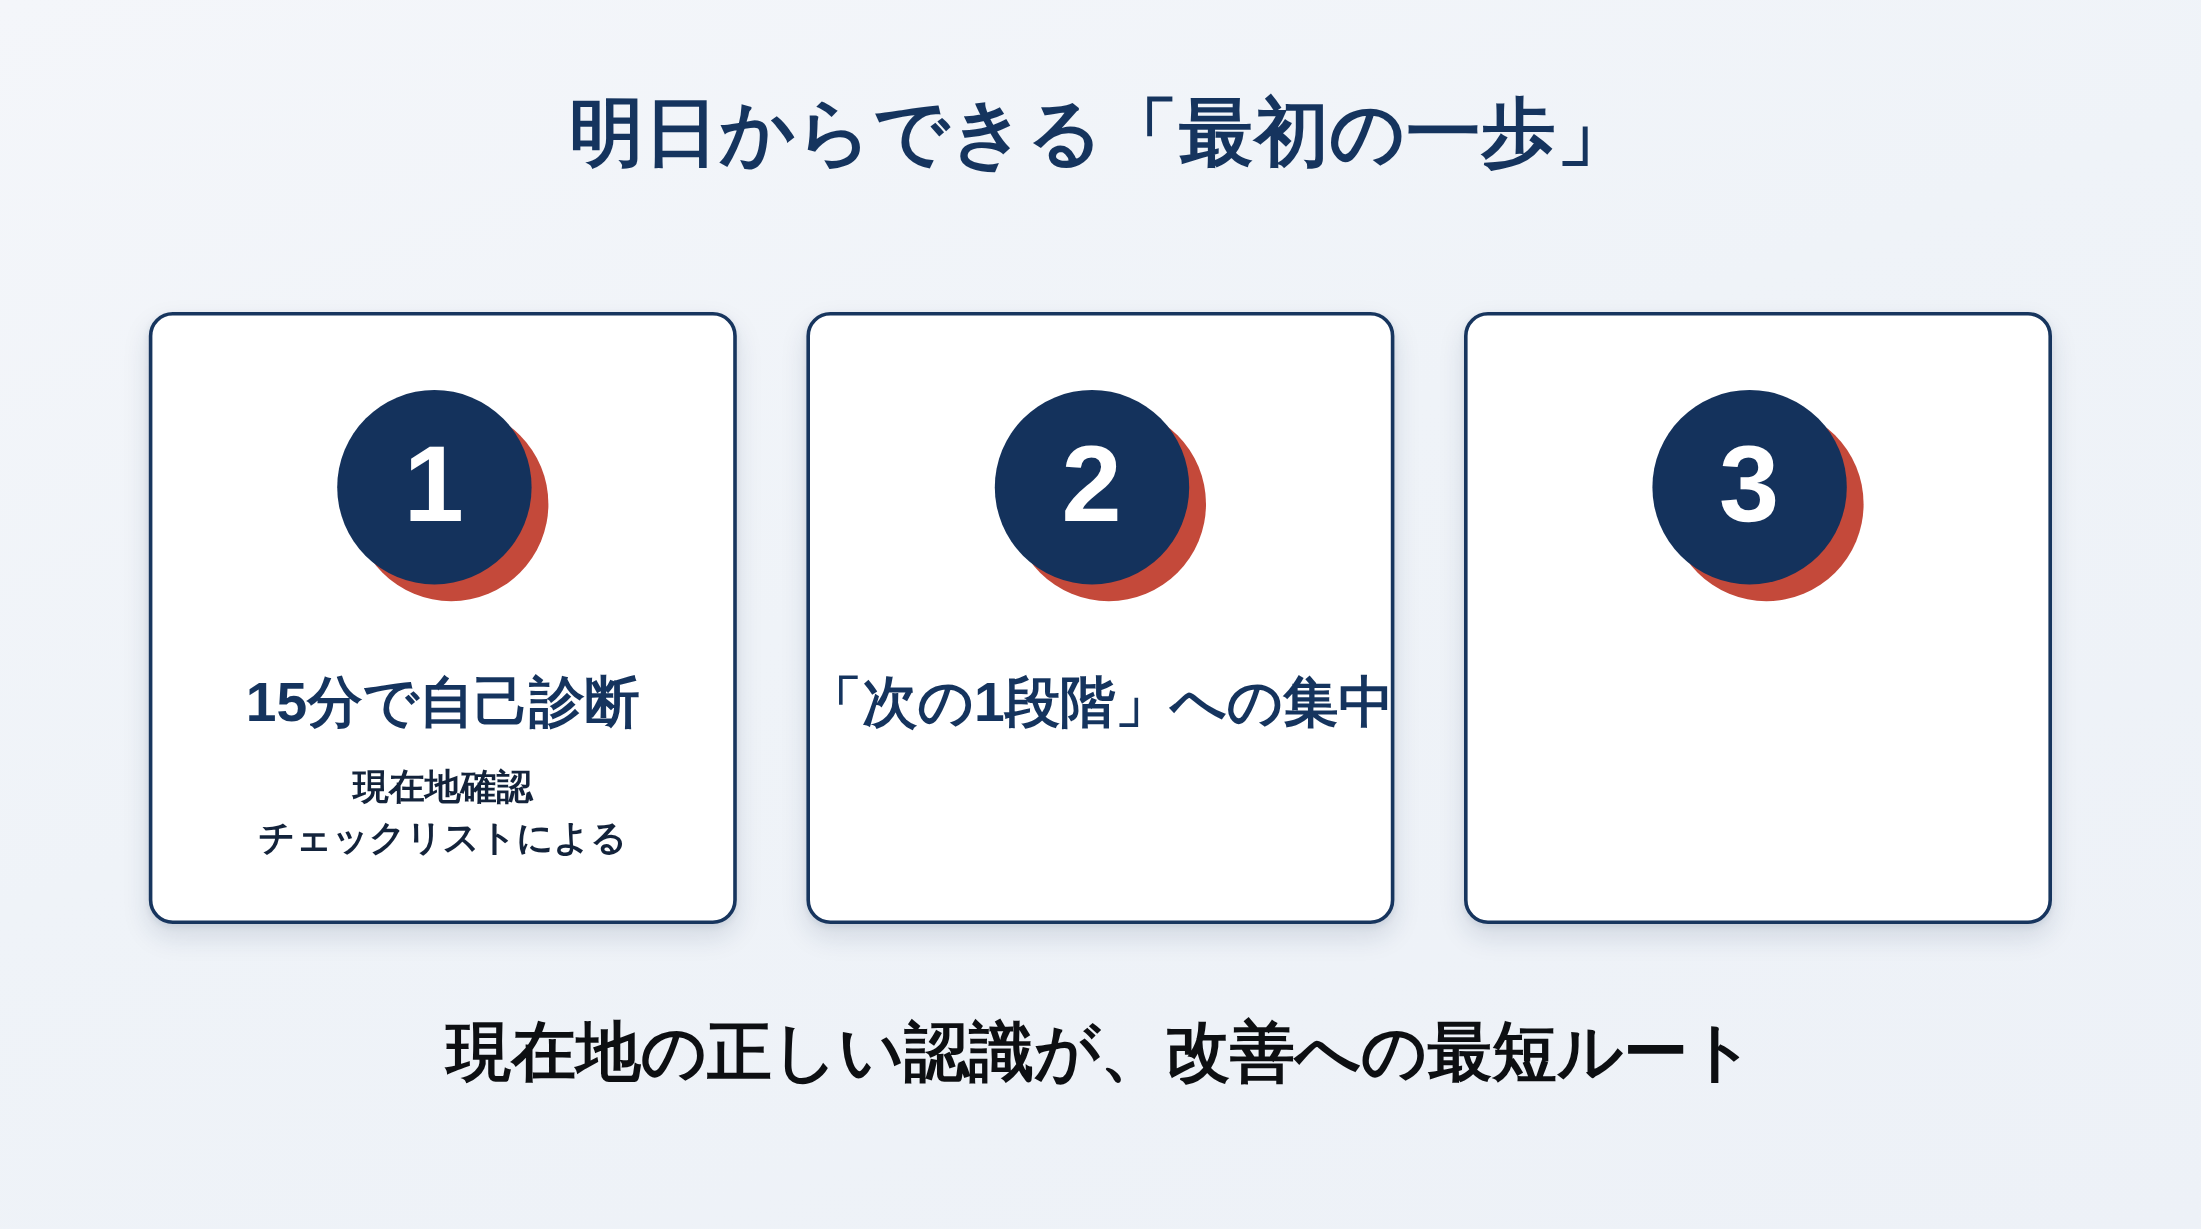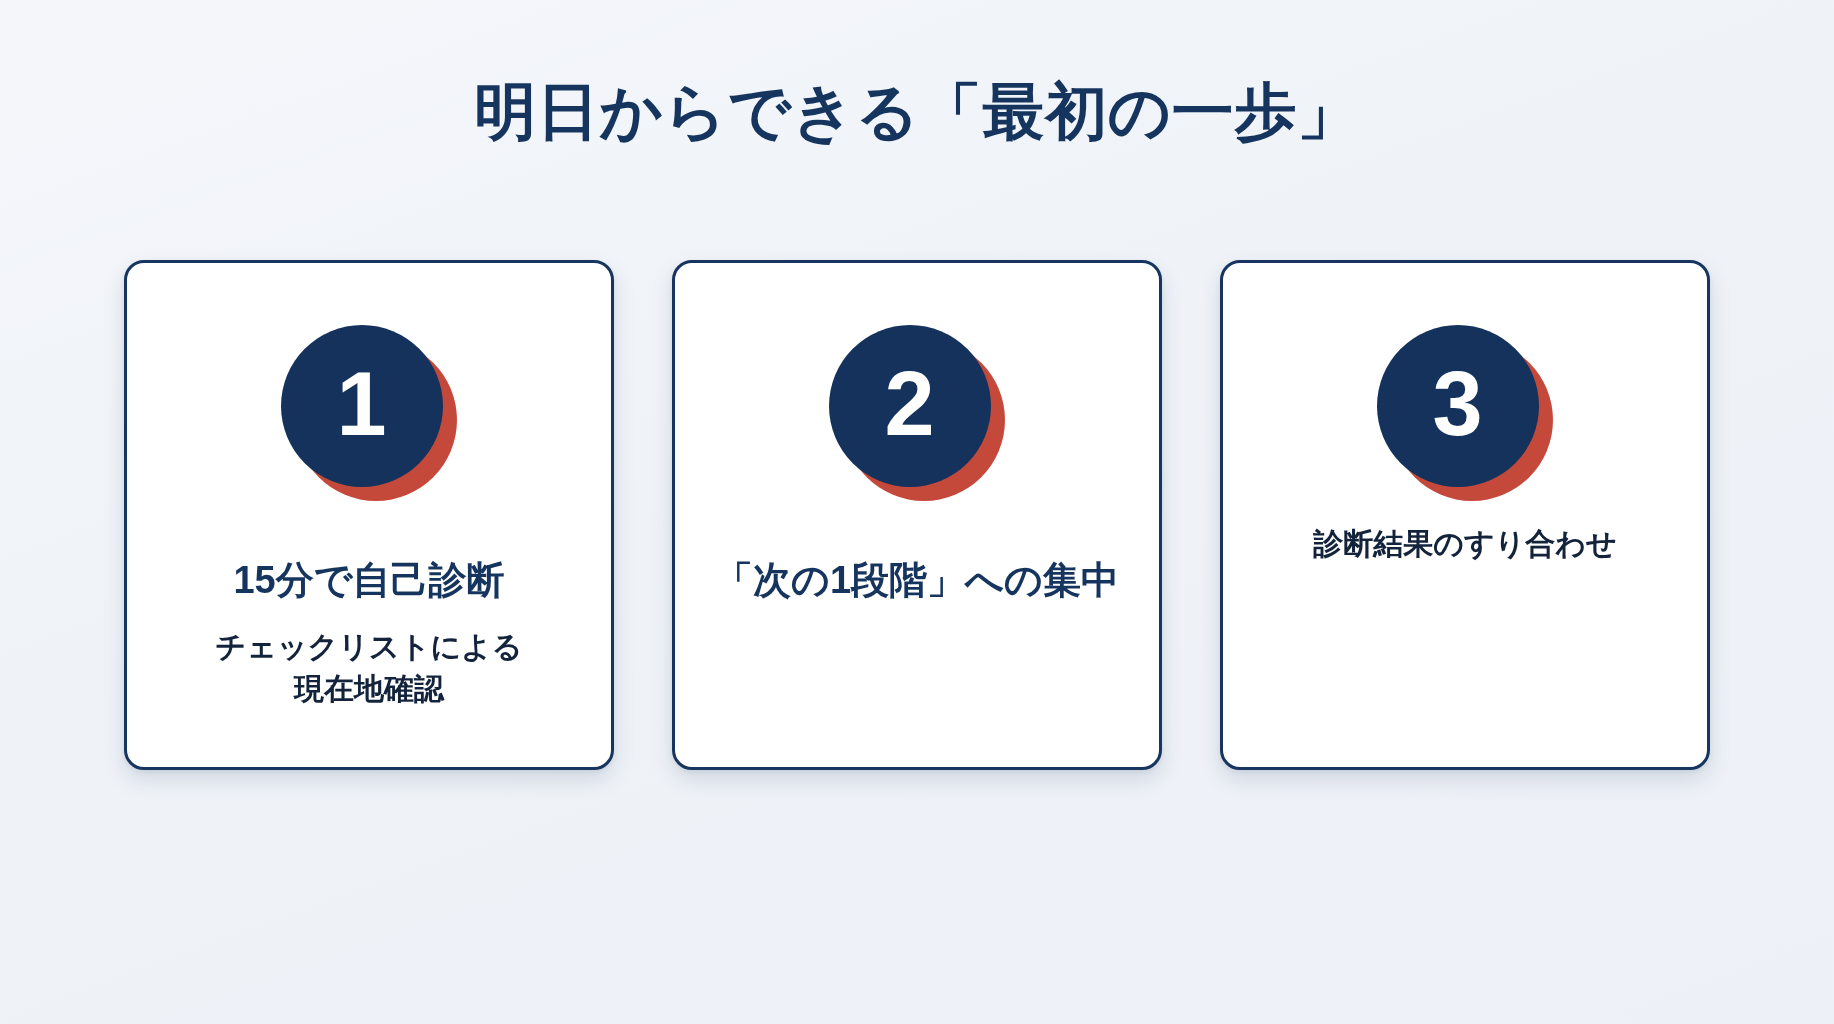--- a/index.html
+++ b/index.html
@@ -96,21 +96,21 @@
     font-size: 90px;
     font-weight: 700;
     line-height: 1;
     letter-spacing: 0.01em;
     transform: translateY(-2px);
   }
 
   
   .card-title {
     margin-top: 56px;
-    font-size: 38px;
+    font-size: 46px;
     font-weight: 700;
     color: #15345e;
     text-align: center;
     line-height: 1.25;
     white-space: nowrap;
   }
   .card-sub {
     margin-top: 22px;
     font-size: 30px;
     font-weight: 700;
@@ -142,43 +142,41 @@
 
     <div class="step-card">
       <div class="badge-wrap">
         <div class="badge-shadow"></div>
         <div class="badge-main">
           <span class="badge-num">1</span>
         </div>
       </div>
       <div class="card-title">15分で自己診断</div>
       <div class="card-sub">
+        <div>現在地確認</div>
         <div>チェックリストによる</div>
-        <div>現在地確認</div>
       </div>
     </div>
 
     <div class="step-card">
       <div class="badge-wrap">
         <div class="badge-shadow"></div>
         <div class="badge-main">
           <span class="badge-num">2</span>
         </div>
       </div>
       <div class="card-title">「次の1段階」への集中</div>
     </div>
 
     <div class="step-card">
       <div class="badge-wrap">
         <div class="badge-shadow"></div>
         <div class="badge-main">
           <span class="badge-num">3</span>
         </div>
       </div>
-      <div class="card-sub">
-        <div>診断結果のすり合わせ</div>
-      </div>
     </div>
 
   </div>
 
+  <div class="slide-footer">現在地の正しい認識が、改善への最短ルート</div>
 
 </div>
 
 </body></html>

